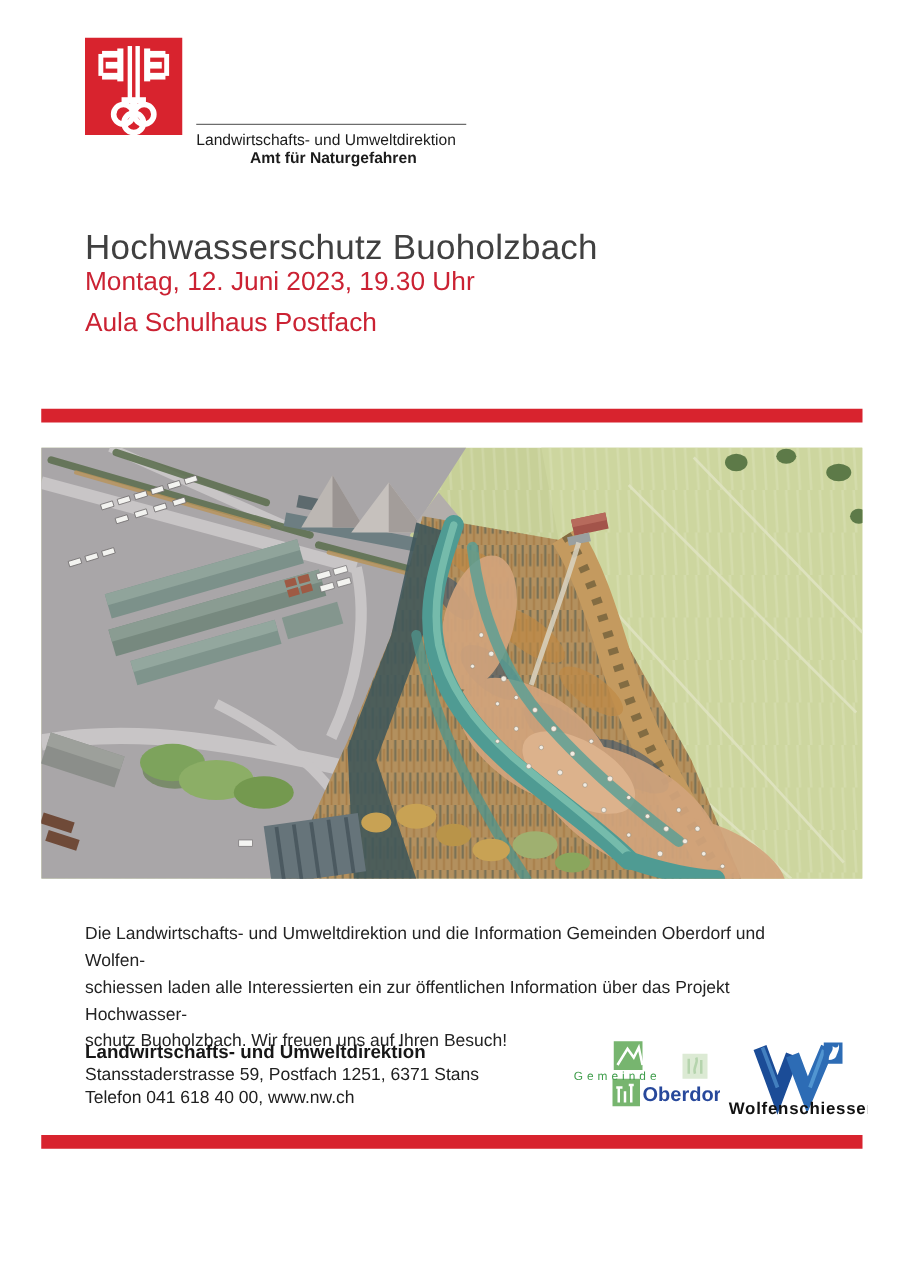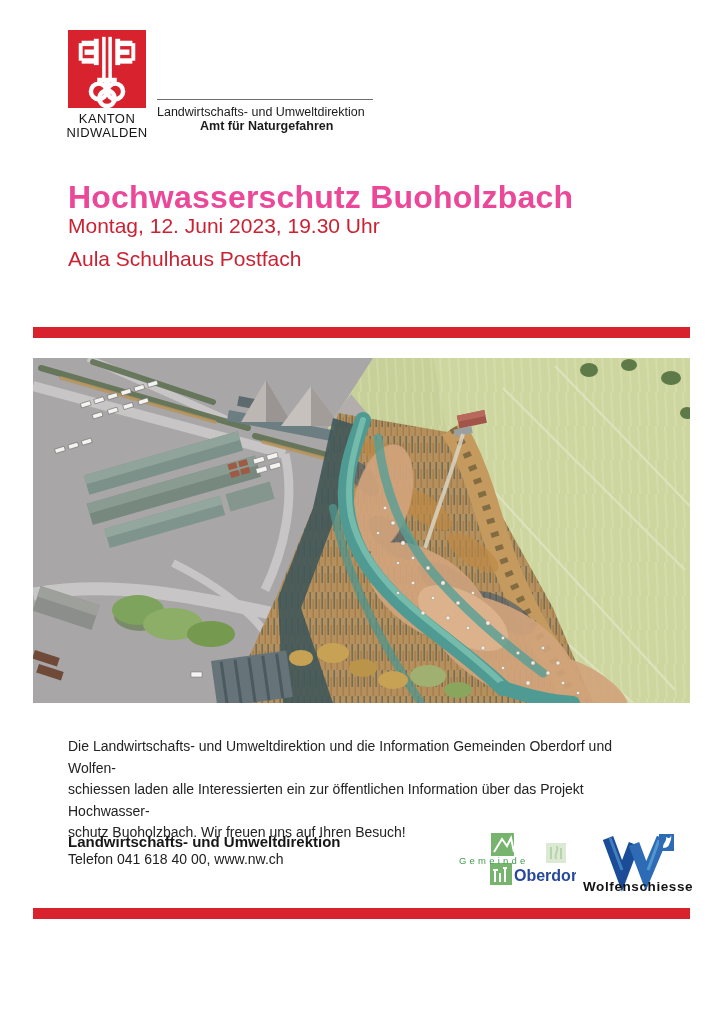--- a/index.html
+++ b/index.html
@@ -10,21 +10,21 @@
   
   .coat{position:absolute;left:68px;top:30px;width:78px;height:78px;}
   .canton{position:absolute;left:50px;top:112px;width:114px;text-align:center;
           font-size:13px;line-height:13.5px;letter-spacing:0.4px;color:#161616;font-weight:500;}
   .dept{position:absolute;left:157px;top:99px;width:260px;}
   .dept-rule{width:216px;height:1px;background:#6d6d6d;margin-bottom:5px;}
   .dept-l1{font-size:12.5px;line-height:14px;color:#1b1b1b;}
   .dept-l2{font-size:12.5px;line-height:14px;color:#1b1b1b;font-weight:bold;margin-left:43px;}
   
   .title-block{position:absolute;left:68px;top:181px;width:600px;}
-  .title-line{font-size:32px;line-height:33px;font-weight:bold;color:#ec4899;letter-spacing:0.2px;}
+  .title-line{font-size:28px;line-height:33px;font-weight:normal;color:#404040;letter-spacing:0.2px;}
   .date-line{font-size:21px;line-height:24px;color:#cb2233;}
   .venue-line{font-size:21px;line-height:24px;color:#cb2233;margin-top:9px;}
   
   .red-rule{position:absolute;left:33px;width:657px;height:11px;background:#d8232e;}
   .rule-top{top:327px;}
   .rule-bottom{top:908px;}
   
   .aerial{position:absolute;left:33px;top:358px;width:657px;height:345px;margin:0;}
   .aerial svg{display:block;width:657px;height:345px;}
   
@@ -66,24 +66,20 @@
         <rect x="30" y="49" width="20" height="5"></rect>
         <rect x="37" y="52" width="6" height="8"></rect>
       </g>
 
       <g fill="none" stroke="#ffffff" stroke-width="4.6">
         <circle cx="31.5" cy="63" r="8"></circle>
         <circle cx="48.5" cy="63" r="8"></circle>
         <circle cx="40" cy="70" r="8"></circle>
       </g>
     </svg>
-  </div>
-  <div class="canton">
-    <div>KANTON</div>
-    <div>NIDWALDEN</div>
   </div>
   <div class="dept">
     <div class="dept-rule"></div>
     <div class="dept-l1">Landwirtschafts- und Umweltdirektion</div>
     <div class="dept-l2">Amt für Naturgefahren</div>
   </div>
 
   <div class="title-block">
     <div class="title-line">Hochwasserschutz Buoholzbach</div>
     <div class="date-line">Montag, 12. Juni 2023, 19.30 Uhr</div>
@@ -299,20 +295,21 @@
   </figure>
 
   <div class="body-par">
     <div>Die Landwirtschafts- und Umweltdirektion und die Information Gemeinden Oberdorf und Wolfen-</div>
     <div>schiessen laden alle Interessierten ein zur öffentlichen Information über das Projekt Hochwasser-</div>
     <div>schutz Buoholzbach. Wir freuen uns auf Ihren Besuch!</div>
   </div>
 
   <div class="contact">
     <div class="contact-name">Landwirtschafts- und Umweltdirektion</div>
+    <div class="contact-line">Stansstaderstrasse 59, Postfach 1251, 6371 Stans</div>
     <div class="contact-line">Telefon 041 618 40 00, www.nw.ch</div>
   </div>
 
   <div class="logos">
 
     <div class="logo-oberdorf">
       <svg viewBox="0 0 118 58" width="118" height="58" aria-hidden="true">
         <rect x="33" y="1" width="23" height="23" fill="#77b56f"></rect>
         <path d="M36,20 L44,7 L49,14 L53,6 L56,20" fill="none" stroke="#ffffff" stroke-width="2"></path>
         <rect x="88" y="11" width="20" height="20" fill="#dcead4"></rect>

